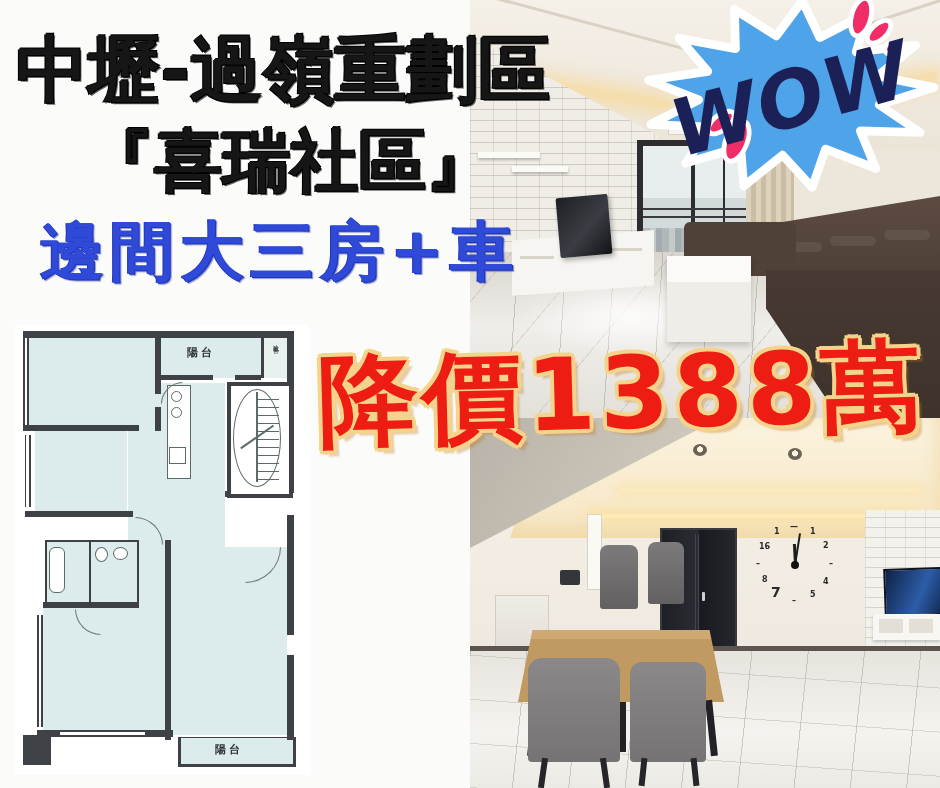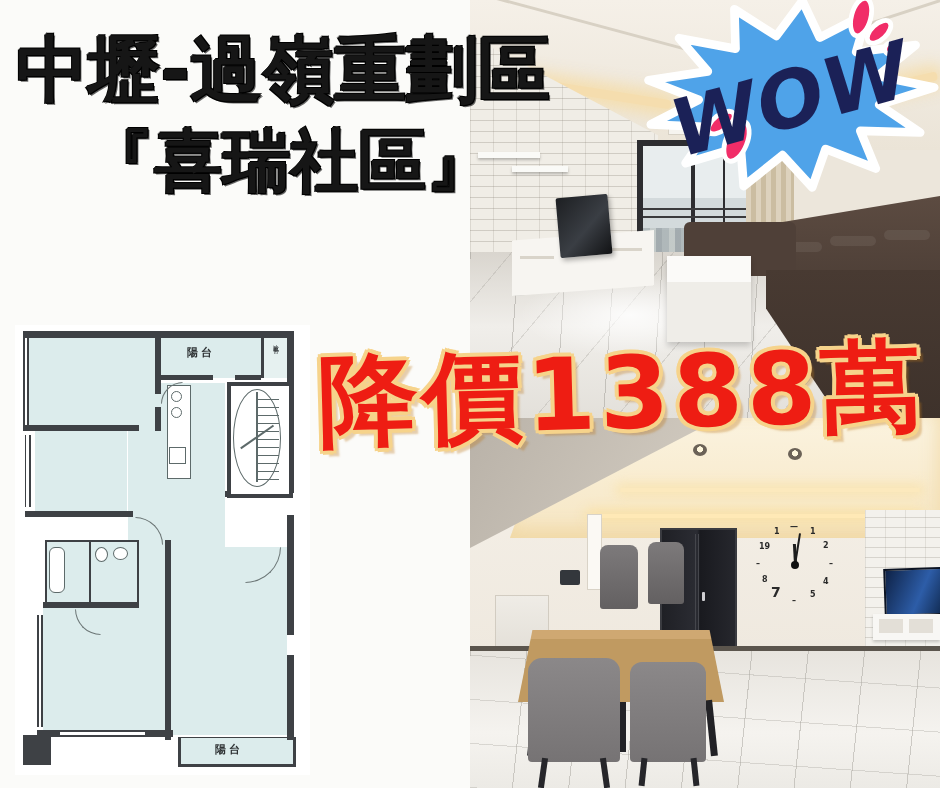--- a/index.html
+++ b/index.html
@@ -195,21 +195,21 @@
       <span style="left:40px;top:2px;">—</span>
       <span style="left:60px;top:7px;">1</span>
       <span style="left:73px;top:21px;">2</span>
       <span style="left:79px;top:39px;">–</span>
       <span style="left:73px;top:57px;">4</span>
       <span style="left:60px;top:70px;">5</span>
       <span style="left:42px;top:76px;">–</span>
       <span class="big7" style="left:21px;top:64px;">7</span>
       <span style="left:12px;top:55px;">8</span>
       <span style="left:6px;top:39px;">–</span>
-      <span style="left:9px;top:22px;">19</span>
+      <span style="left:9px;top:22px;">16</span>
       <span style="left:24px;top:7px;">1</span>
       <div class="hand" style="left:44px;top:13px;width:2px;height:32px;transform:rotate(9deg);"></div>
       <div class="hand" style="left:43.5px;top:24px;width:3px;height:21px;transform:rotate(-3deg);"></div>
       <div class="clock-dot"></div>
     </div>
 
     <div class="chair chair-dark" style="left:130px;top:127px;width:38px;height:64px;"></div>
     <div class="chair chair-dark" style="left:178px;top:124px;width:36px;height:62px;"></div>
     <div class="abs dtable"></div>
     <div class="dleg" style="left:60px;top:282px;width:7px;height:56px;transform:rotate(6deg);"></div>
@@ -278,20 +278,21 @@
     <div class="arc" style="left:230px;top:222px;width:34px;height:34px;transform:rotate(180deg);"></div>
     <div class="arc" style="left:60px;top:284px;width:24px;height:24px;transform:rotate(270deg);"></div>
 
     <div class="fp-label" style="left:172px;top:20px;">陽台</div>
     <div class="fp-label-v" style="left:256px;top:15px;">冷氣平台</div>
     <div class="fp-label" style="left:200px;top:417px;">陽台</div>
   </div>
 
   <div class="abs h-black h1">中壢-過嶺重劃區</div>
   <div class="abs h-black h2">『喜瑞社區』</div>
+  <div class="abs h3">邊間大三房+車</div>
   <div class="abs price">降價1388萬</div>
 
   <div class="abs wow-wrap">
     <svg width="308" height="218" viewBox="0 0 320 210">
       <polygon points="310,105 252,120 293,151 231,146 245,186 194,163 178,202 149,167 107,197 106,156 48,170 76,134 14,128 65,105 14,82 76,76 48,40 106,54 107,13 149,43 178,8 194,47 245,24 231,64 293,60 252,90" fill="#4fa3e9" stroke="#ffffff" stroke-width="9" stroke-linejoin="round"></polygon>
       <g transform="translate(238,28) rotate(18)">
         <ellipse cx="0" cy="0" rx="10" ry="20" fill="#f12d68" stroke="#ffffff" stroke-width="5"></ellipse>
         <ellipse cx="22" cy="10" rx="8" ry="15" fill="#f12d68" stroke="#ffffff" stroke-width="5" transform="rotate(32 22 10)"></ellipse>
         <circle cx="38" cy="24" r="6" fill="#f12d68" stroke="#ffffff" stroke-width="5"></circle>
       </g>

